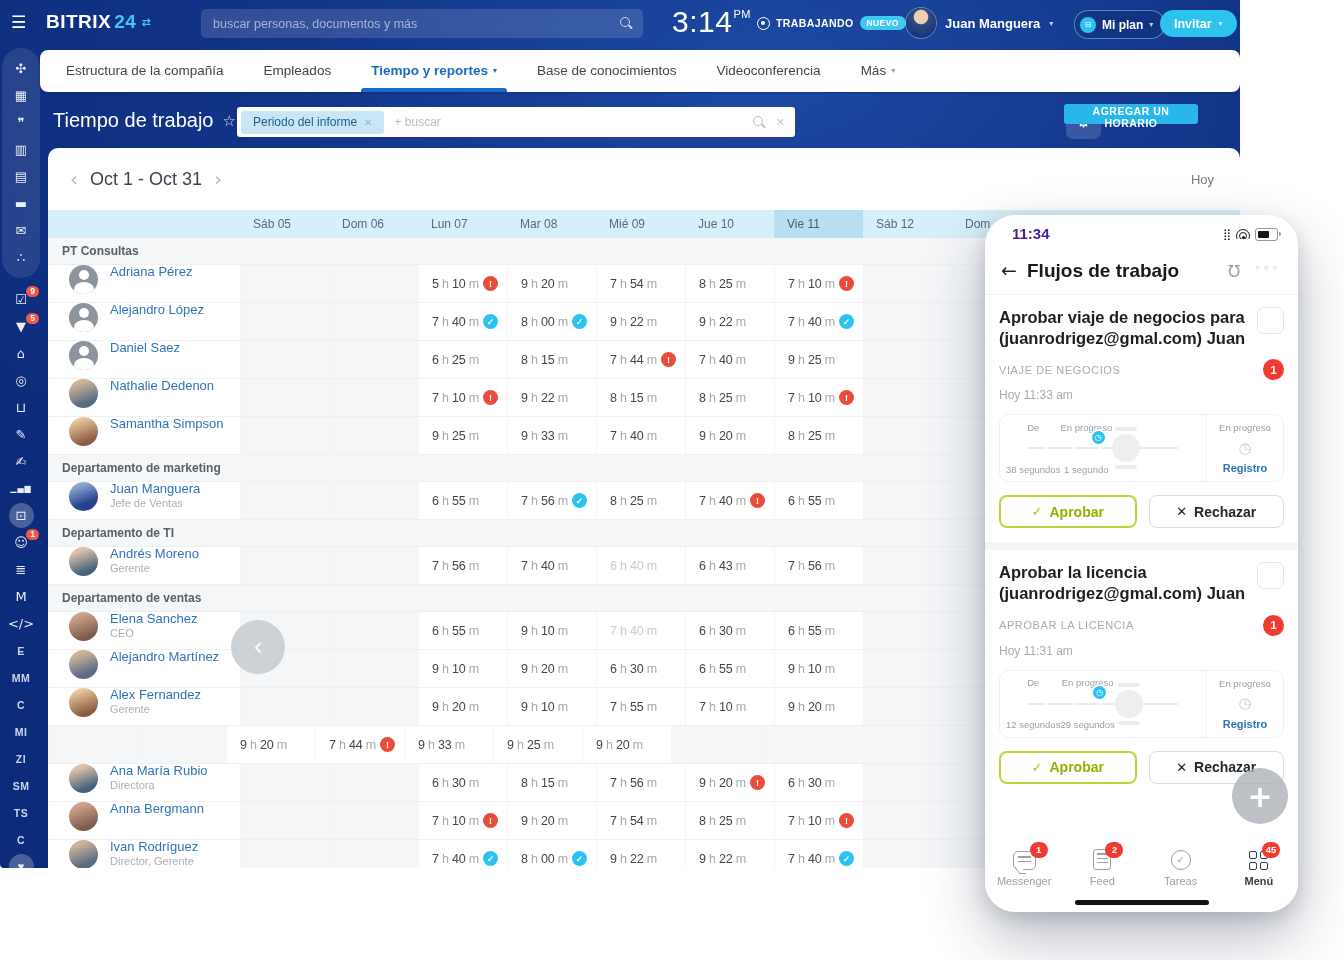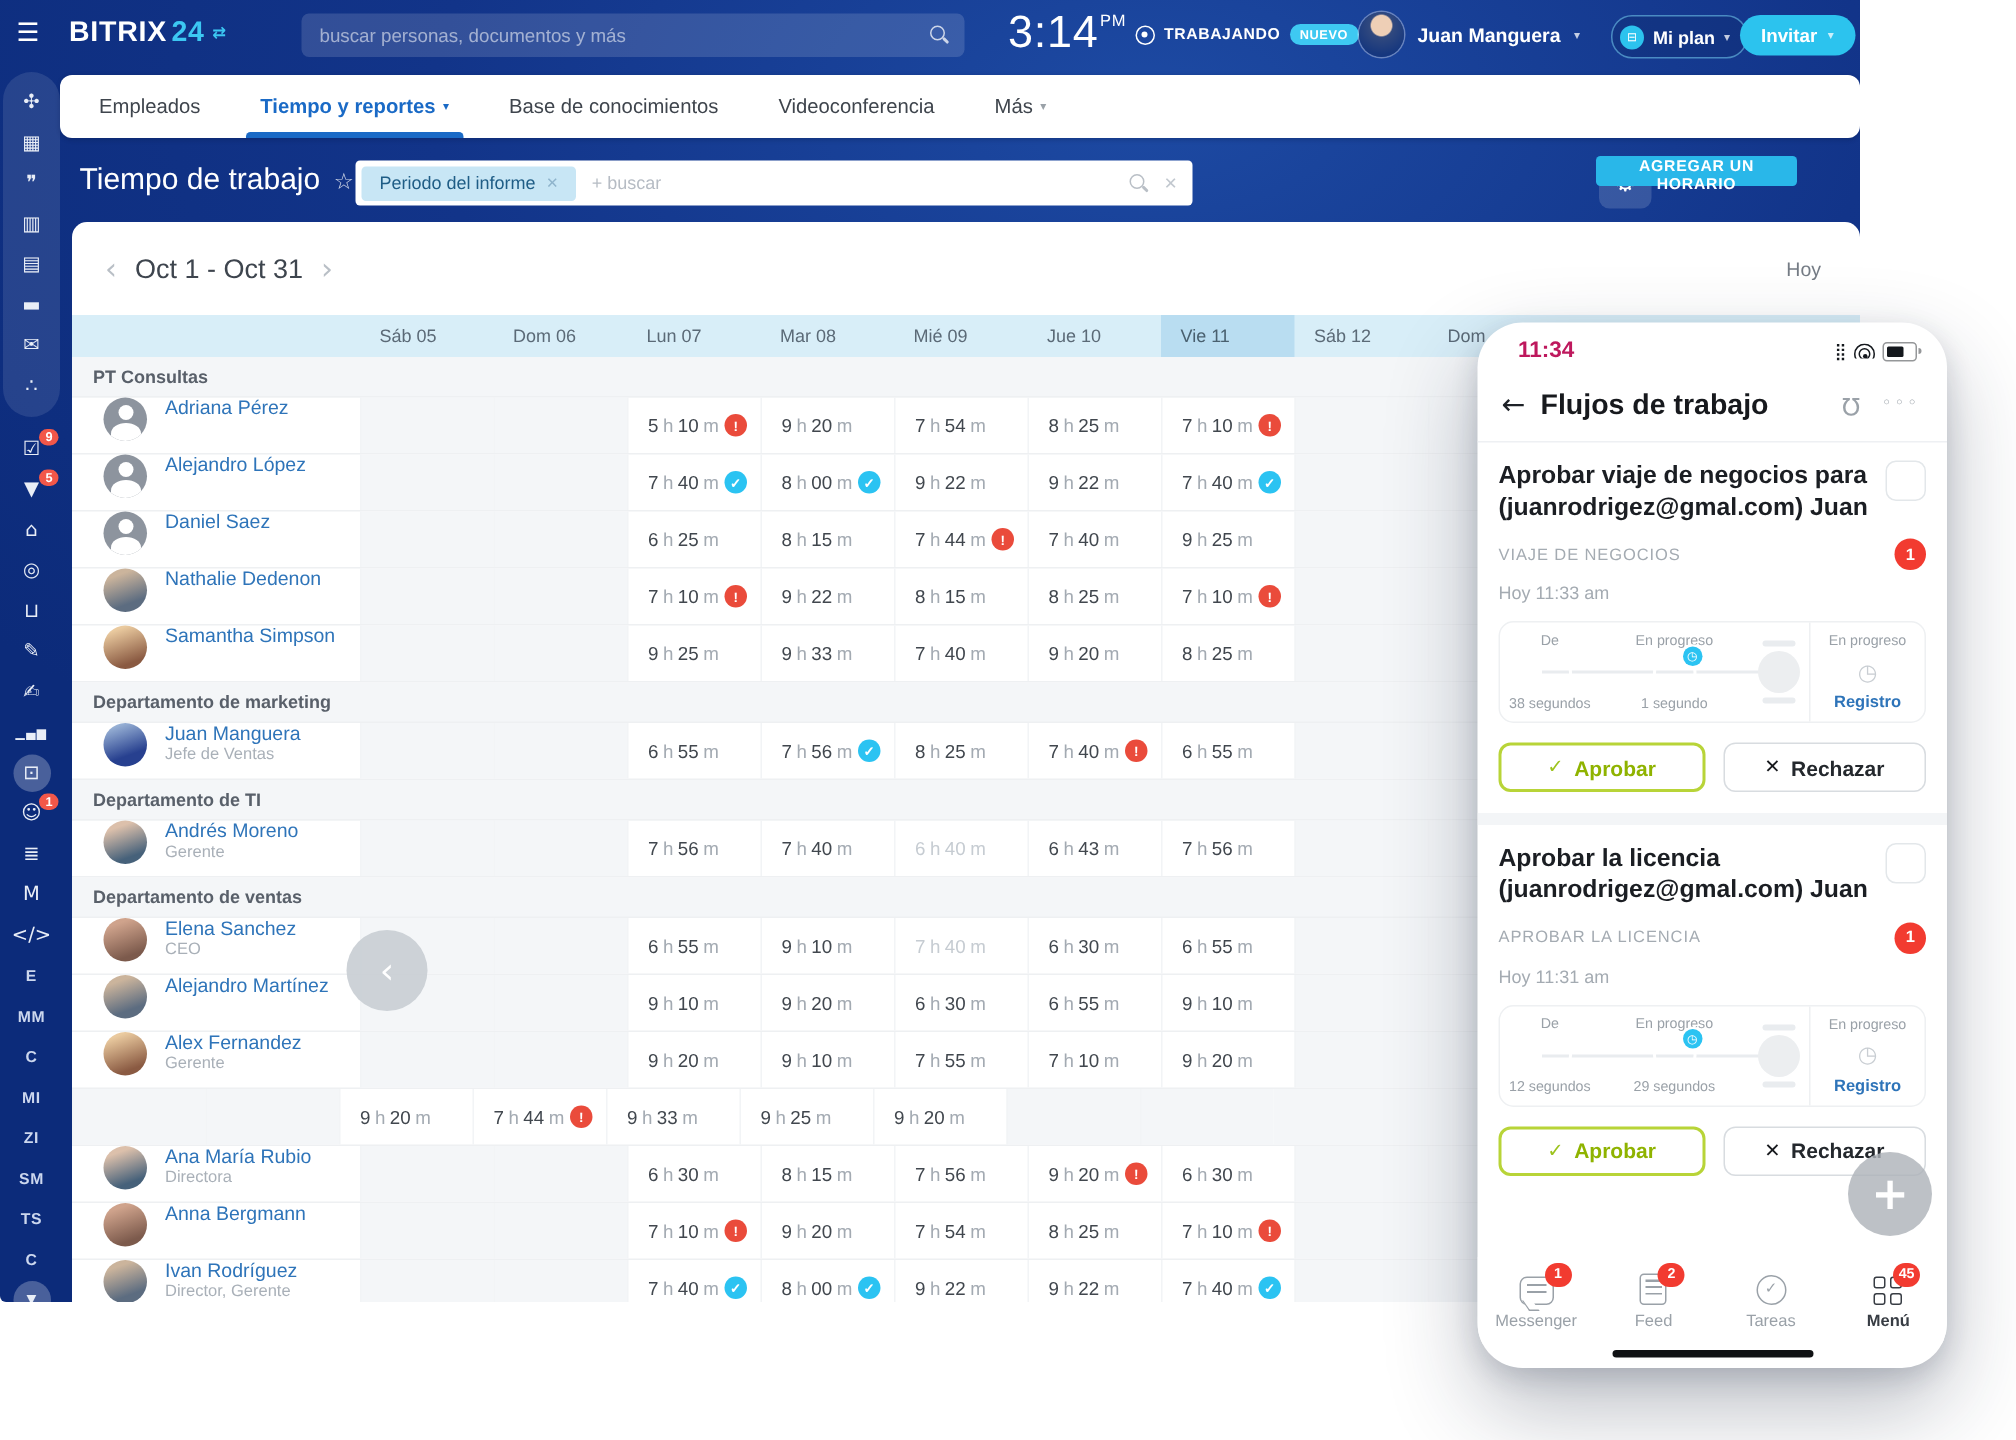--- a/index.html
+++ b/index.html
@@ -121,21 +121,21 @@
   .s-item{position:relative;height:27px;width:38px;display:flex;align-items:center;justify-content:center;color:#e9eef7;font-size:13px;cursor:pointer;}
   .s-item .s-txt{font-size:10.5px;font-weight:bold;color:#ccd7ee;letter-spacing:.5px;}
   .s-item.circled .wrap-c{width:25px;height:25px;border-radius:50%;background:rgba(255,255,255,.25);display:flex;align-items:center;justify-content:center;}
   .s-badge{position:absolute;top:0px;right:1px;background:#f25749;color:#fff;font-size:8.5px;font-weight:bold;
            border-radius:8px;padding:1px 4px;line-height:1.1;}
   .s-item .bars{font-size:8px;letter-spacing:1px;}
 
   
   .phone{position:absolute;left:985px;top:215px;width:313px;height:697px;background:#fff;border-radius:30px;
          box-shadow:0 26px 60px rgba(25,35,60,.30),0 6px 18px rgba(25,35,60,.16);z-index:20;overflow:hidden;}
-  .p-status{position:absolute;left:27px;top:10px;font-size:15px;font-weight:bold;color:#be185d;}
+  .p-status{position:absolute;left:27px;top:10px;font-size:15px;font-weight:bold;color:#4c1d95;}
   .p-sticons{position:absolute;right:20px;top:13px;display:flex;align-items:center;gap:5px;color:#14181d;}
   .sig{font-size:11px;line-height:1;}
   .wifi{width:14px;height:10px;position:relative;overflow:hidden;}
   .wifi i{position:absolute;border:1.6px solid #14181d;border-radius:50%;box-sizing:border-box;}
   .wifi .w1{width:14px;height:14px;left:0;top:0;}
   .wifi .w2{width:8px;height:8px;left:3px;top:3px;}
   .wifi .w3{width:3px;height:3px;left:5.5px;top:6.5px;background:#14181d;border:none;border-radius:50%;}
   .batt{width:21px;height:10.5px;border:1px solid rgba(20,24,29,.45);border-radius:3px;position:relative;}
   .batt::before{content:"";position:absolute;left:1.5px;top:1.5px;bottom:1.5px;width:11px;background:#14181d;border-radius:1px;}
   .batt::after{content:"";position:absolute;right:-3.5px;top:2.5px;width:2px;height:4px;background:rgba(20,24,29,.45);border-radius:0 2px 2px 0;}
@@ -149,21 +149,21 @@
   .p-card{padding:12px 14px 0 14px;}
   .c-top{display:flex;}
   .c-title{flex:1;font-size:16.5px;font-weight:bold;color:#1b1e23;line-height:1.25;padding-right:8px;}
   .c-check{width:25px;height:25px;border:1.5px solid #e3e7ea;border-radius:7px;flex:0 0 auto;cursor:pointer;}
   .c-meta{display:flex;align-items:center;margin-top:11px;}
   .c-cat{flex:1;font-size:11px;color:#a4abb2;letter-spacing:.6px;}
   .c-badge{width:21px;height:21px;border-radius:50%;background:#f23b30;color:#fff;font-size:11px;font-weight:bold;
            display:flex;align-items:center;justify-content:center;}
   .c-time{font-size:12px;color:#a4abb2;margin-top:8px;}
   .c-steps{margin-top:12px;border:1px solid #eef0f2;border-radius:10px;height:66px;display:flex;position:relative;background:#fff;}
-  .steps-left{flex:1;display:flex;justify-content:space-between;align-items:center;position:relative;padding:0 6px;}
+  .steps-left{flex:1;display:flex;justify-content:flex-start;align-items:center;position:relative;padding:0 6px;}
   .st-line{position:absolute;left:28px;right:28px;top:32px;height:2px;background:#e9ecef;}
   .step{display:flex;flex-direction:column;align-items:center;gap:3px;z-index:1;position:relative;}
   .st-label{font-size:9.5px;color:#9aa1a8;}
   .st-sub{font-size:9.5px;color:#9aa1a8;white-space:nowrap;}
   .st-av{width:25px;height:25px;border-radius:50%;position:relative;box-shadow:0 0 0 2px #fff;}
   .st-clock{position:absolute;right:-6px;top:-5px;width:13px;height:13px;border-radius:50%;background:#2bc3f2;color:#fff;
             font-size:8px;display:flex;align-items:center;justify-content:center;box-shadow:0 0 0 1.5px #fff;}
   .step.ghost .dash{width:22px;height:4px;border-radius:2px;background:#e9ecef;}
   .step.ghost .g-circle{width:28px;height:28px;border-radius:50%;background:#eceef0;}
   .steps-right{width:76px;border-left:1px solid #eef0f2;display:flex;flex-direction:column;align-items:center;justify-content:space-between;padding:7px 0;}
@@ -334,20 +334,23 @@
           <div class="s-item circled">
             <span class="wrap-c">
               <span class="ico">▾</span>
             </span>
           </div>
         </div>
     </div>
 
     <div class="navcard">
         <div class="tab">
+          <span>Estructura de la compañía</span>
+        </div>
+        <div class="tab">
           <span>Empleados</span>
         </div>
         <div class="tab active">
           <span>Tiempo y reportes</span>
           <span class="chev ico">▾</span>
         </div>
         <div class="tab">
           <span>Base de conocimientos</span>
         </div>
         <div class="tab">

